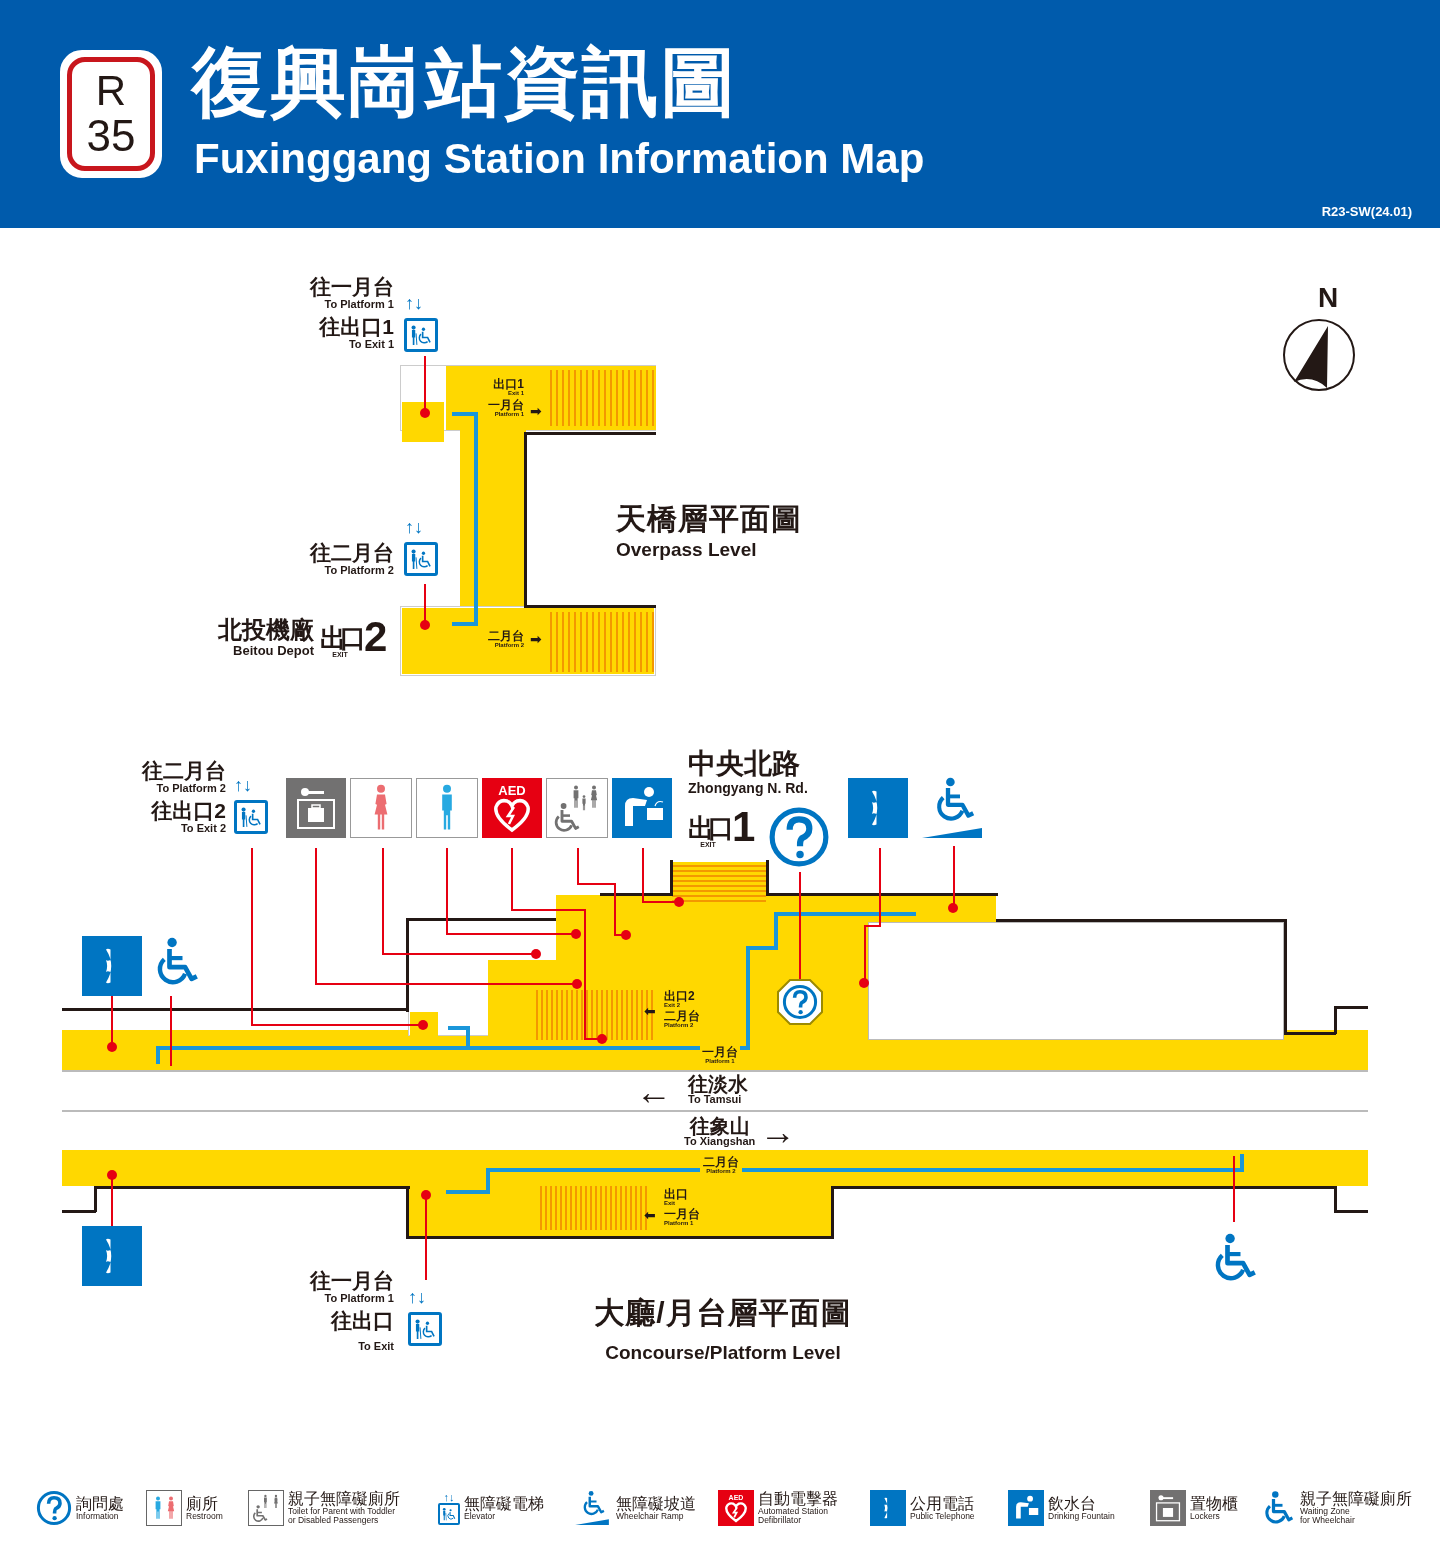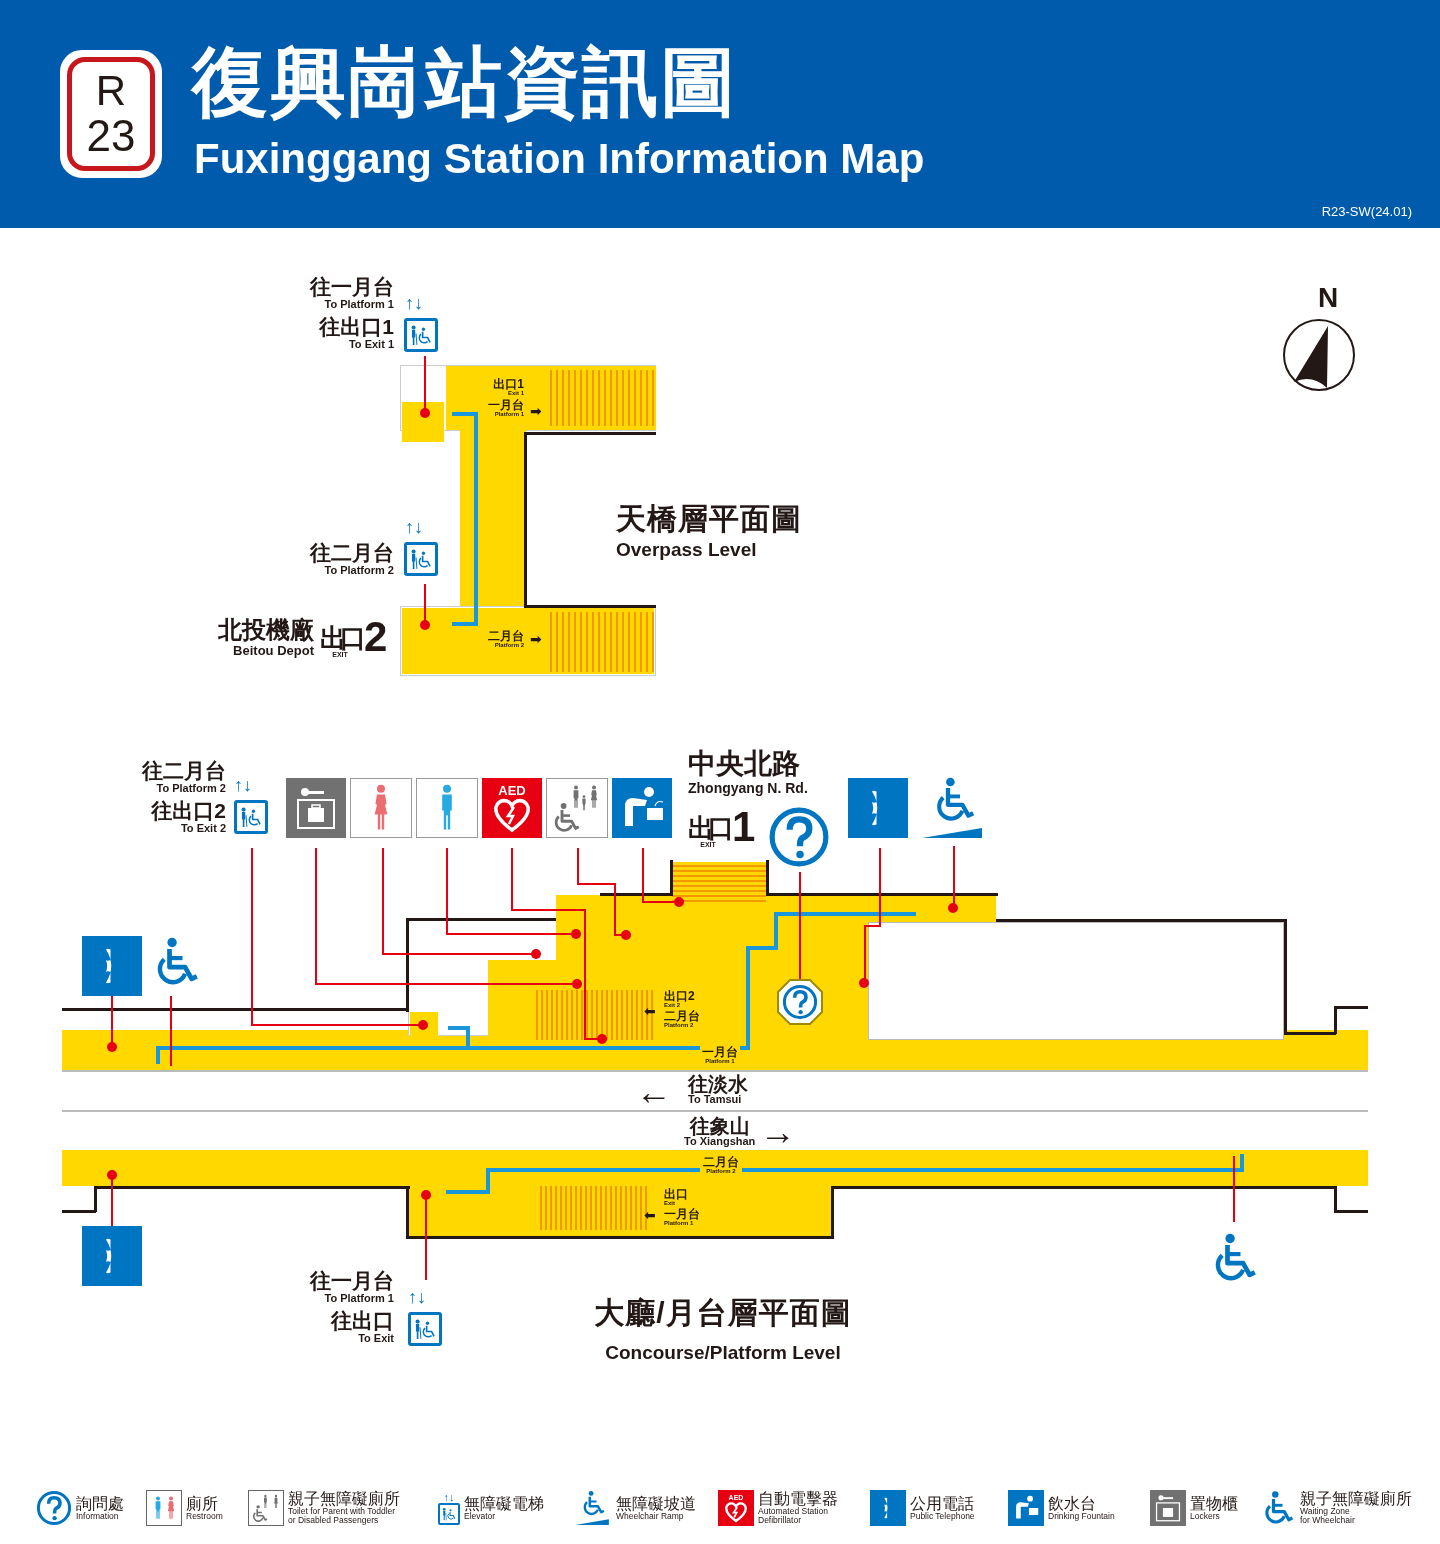--- a/index.html
+++ b/index.html
@@ -6,21 +6,21 @@
 body{width:1440px;height:1544px;background:#fff;position:relative;overflow:hidden;font-family:"Liberation Sans","DejaVu Sans",sans-serif;color:#231815}
 .abs{position:absolute}
 
 #header{position:absolute;left:0;top:0;width:1440px;height:228px;background:#005BAC}
 #badge{position:absolute;left:60px;top:50px;width:102px;height:128px;background:#fff;border-radius:22px;border:5px solid #fff;box-shadow:0 0 0 0 #fff}
 #badge-inner{position:absolute;inset:2px;border:5px solid #C8161D;border-radius:18px;display:flex;flex-direction:column;align-items:center;justify-content:center;line-height:1}
 #badge-inner .l{font-size:42px;font-weight:400;color:#231815}
 #badge-inner .n{font-size:44px;font-weight:400;color:#231815;margin-top:2px}
 #title-zh{position:absolute;left:192px;top:44px;font-size:76px;font-weight:700;color:#fff;letter-spacing:2px;line-height:1;font-family:"DejaVu Sans",sans-serif}
 #title-en{position:absolute;left:194px;top:138px;font-size:42px;font-weight:700;color:#fff;line-height:1}
-#code{position:absolute;right:28px;top:204px;font-size:13px;font-weight:400;color:#fff}
+#code{position:absolute;right:28px;top:204px;font-size:13px;font-weight:700;color:#fff}
 
 #compass-n{position:absolute;left:1318px;top:282px;font-size:28px;font-weight:700}
 #compass{position:absolute;left:1282px;top:318px;width:74px;height:74px}
 
 .lvl-zh{font-weight:700;font-size:30px;line-height:1;letter-spacing:1px}
 .lvl-en{font-weight:700;font-size:19px;line-height:1}
 
 .zh-b{font-weight:700;font-size:21px;line-height:1}
 .en-s{font-weight:700;font-size:11px;line-height:1}
 .tiny{font-weight:700;font-size:6px;line-height:1}
@@ -76,21 +76,21 @@
       <circle cx="15" cy="6" r="5" fill="currentColor"></circle>
       <path d="M10 13 h10 l2 12 l-2 1 l3 12 h-4 v19 h-3 v-19 h-2 v19 h-3 v-19 h-4 l3 -12 l-2 -1z" fill="currentColor"></path>
     </symbol>
   </defs>
 </svg>
 
 <div id="header">
   <div id="badge">
     <div id="badge-inner">
       <span class="l">R</span>
-      <span class="n">23</span>
+      <span class="n">35</span>
     </div>
   </div>
   <div id="title-zh">復興崗站資訊圖</div>
   <div id="title-en">Fuxinggang Station Information Map</div>
   <div id="code">R23-SW(24.01)</div>
 </div>
 
 <div id="compass-n">N</div>
 <svg id="compass" viewBox="0 0 74 74">
   <circle cx="37" cy="37" r="35" fill="#fff" stroke="#231815" stroke-width="2"></circle>
@@ -409,21 +409,21 @@
       </svg>
     </div>
   <svg class="abs" style="left:1208px;top:1232px;color:#0075C2" width="52" height="52">
       <use href="#sym-wheelchair"></use>
     </svg>
 
   <div class="abs lab" style="left:270px;top:1270px;width:124px">
     <div class="zh-b">往一月台</div>
     <div class="en-s" style="margin-top:2px">To Platform 1</div>
     <div class="zh-b" style="margin-top:6px">往出口</div>
-    <div class="en-s" style="margin-top:2px">To Exit</div>
+    <div class="en-s" style="margin-top:10px">To Exit</div>
   </div>
   <div class="abs" style="left:408px;top:1288px;color:#0075C2;font-size:18px;font-weight:700;line-height:1">↑↓</div>
   <div class="elev" style="left:408px;top:1312px"><svg width="28" height="28">
         <use href="#sym-elev"></use>
       </svg></div>
 
   <div class="abs" style="left:560px;top:1298px;text-align:center;width:326px">
     <div class="lvl-zh">大廳/月台層平面圖</div>
     <div class="lvl-en" style="margin-top:15px">Concourse/Platform Level</div>
   </div>

